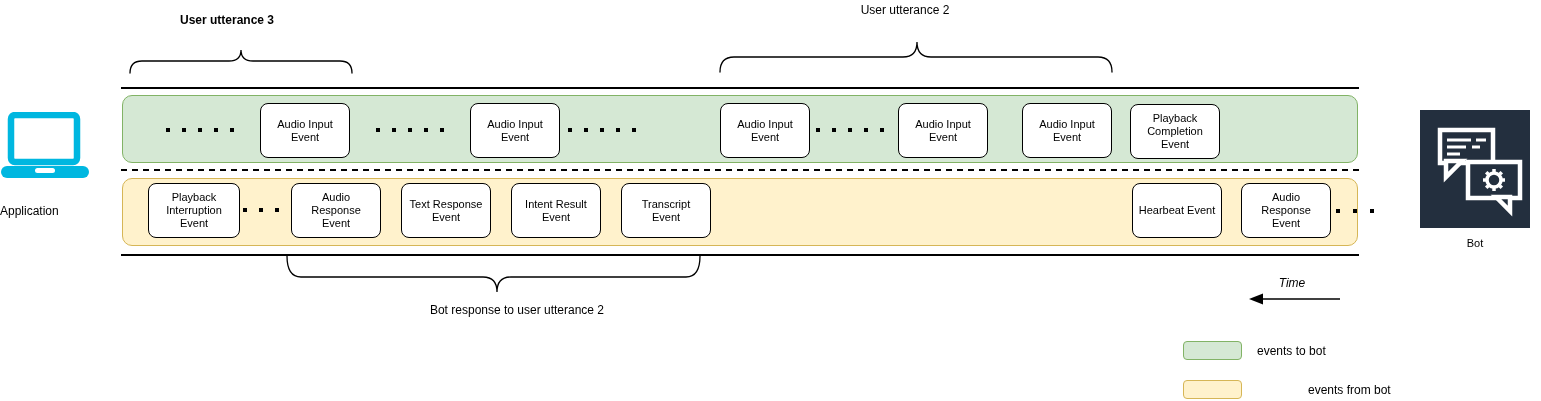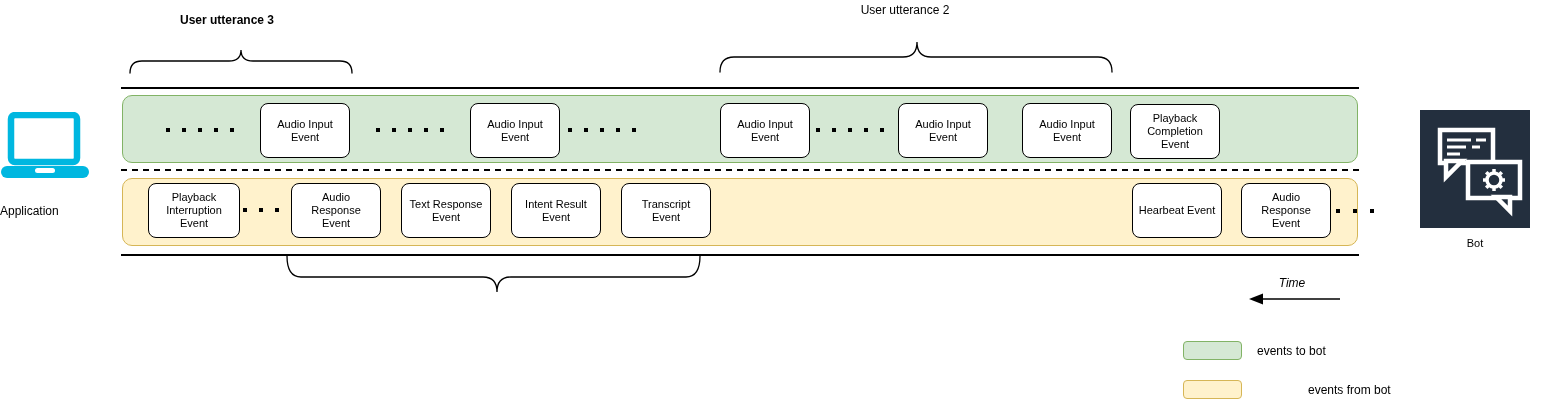--- a/index.html
+++ b/index.html
@@ -140,20 +140,21 @@
   <svg class="overlay" width="1541" height="401" viewBox="0 0 1541 401">
     <path d="M 130 73 Q 130 61 142 61 L 229 61 Q 241 61 241 50 Q 241 61 253 61 L 340 61 Q 352 61 352 73" fill="none" stroke="#000" stroke-width="1.3" stroke-linecap="round"></path>
     <path d="M 720 72 Q 720 57 734 57 L 903 57 Q 917 57 917 42 Q 917 57 931 57 L 1098 57 Q 1112 57 1112 72" fill="none" stroke="#000" stroke-width="1.3" stroke-linecap="round"></path>
     <path d="M 287 256 Q 287 277 301 277 L 483 277 Q 497 277 497 292 Q 497 277 511 277 L 686 277 Q 700 277 700 256" fill="none" stroke="#000" stroke-width="1.3" stroke-linecap="round"></path>
     <line x1="1340" y1="299" x2="1262" y2="299" stroke="#000" stroke-width="1.5"></line>
     <polygon points="1249,299 1263,293.5 1263,304.5" fill="#000"></polygon>
   </svg>
 
   <div class="lbl" style="left:127px;top:13px;width:200px;font-weight:bold;">User utterance 3</div>
   <div class="lbl" style="left:805px;top:3px;width:200px;">User utterance 2</div>
+  <div class="lbl" style="left:367px;top:303px;width:300px;">Bot response to user utterance 2</div>
 
   <div class="time-label" style="left:1252px;top:276px;">Time</div>
 
   <svg class="overlay" style="left:1420px;top:110px;" width="110" height="118" viewBox="0 0 110 118">
     <rect x="0" y="0" width="110" height="118" fill="#232f3e"></rect>
 
     <rect x="20" y="20" width="53" height="33" fill="none" stroke="#ffffff" stroke-width="4.5"></rect>
     <path d="M26 51 L26 67 L42 51 Z" fill="#232f3e" stroke="#ffffff" stroke-width="4.5"></path>
     <g stroke="#ffffff" stroke-width="3">
       <line x1="27" y1="30" x2="51" y2="30"></line>

